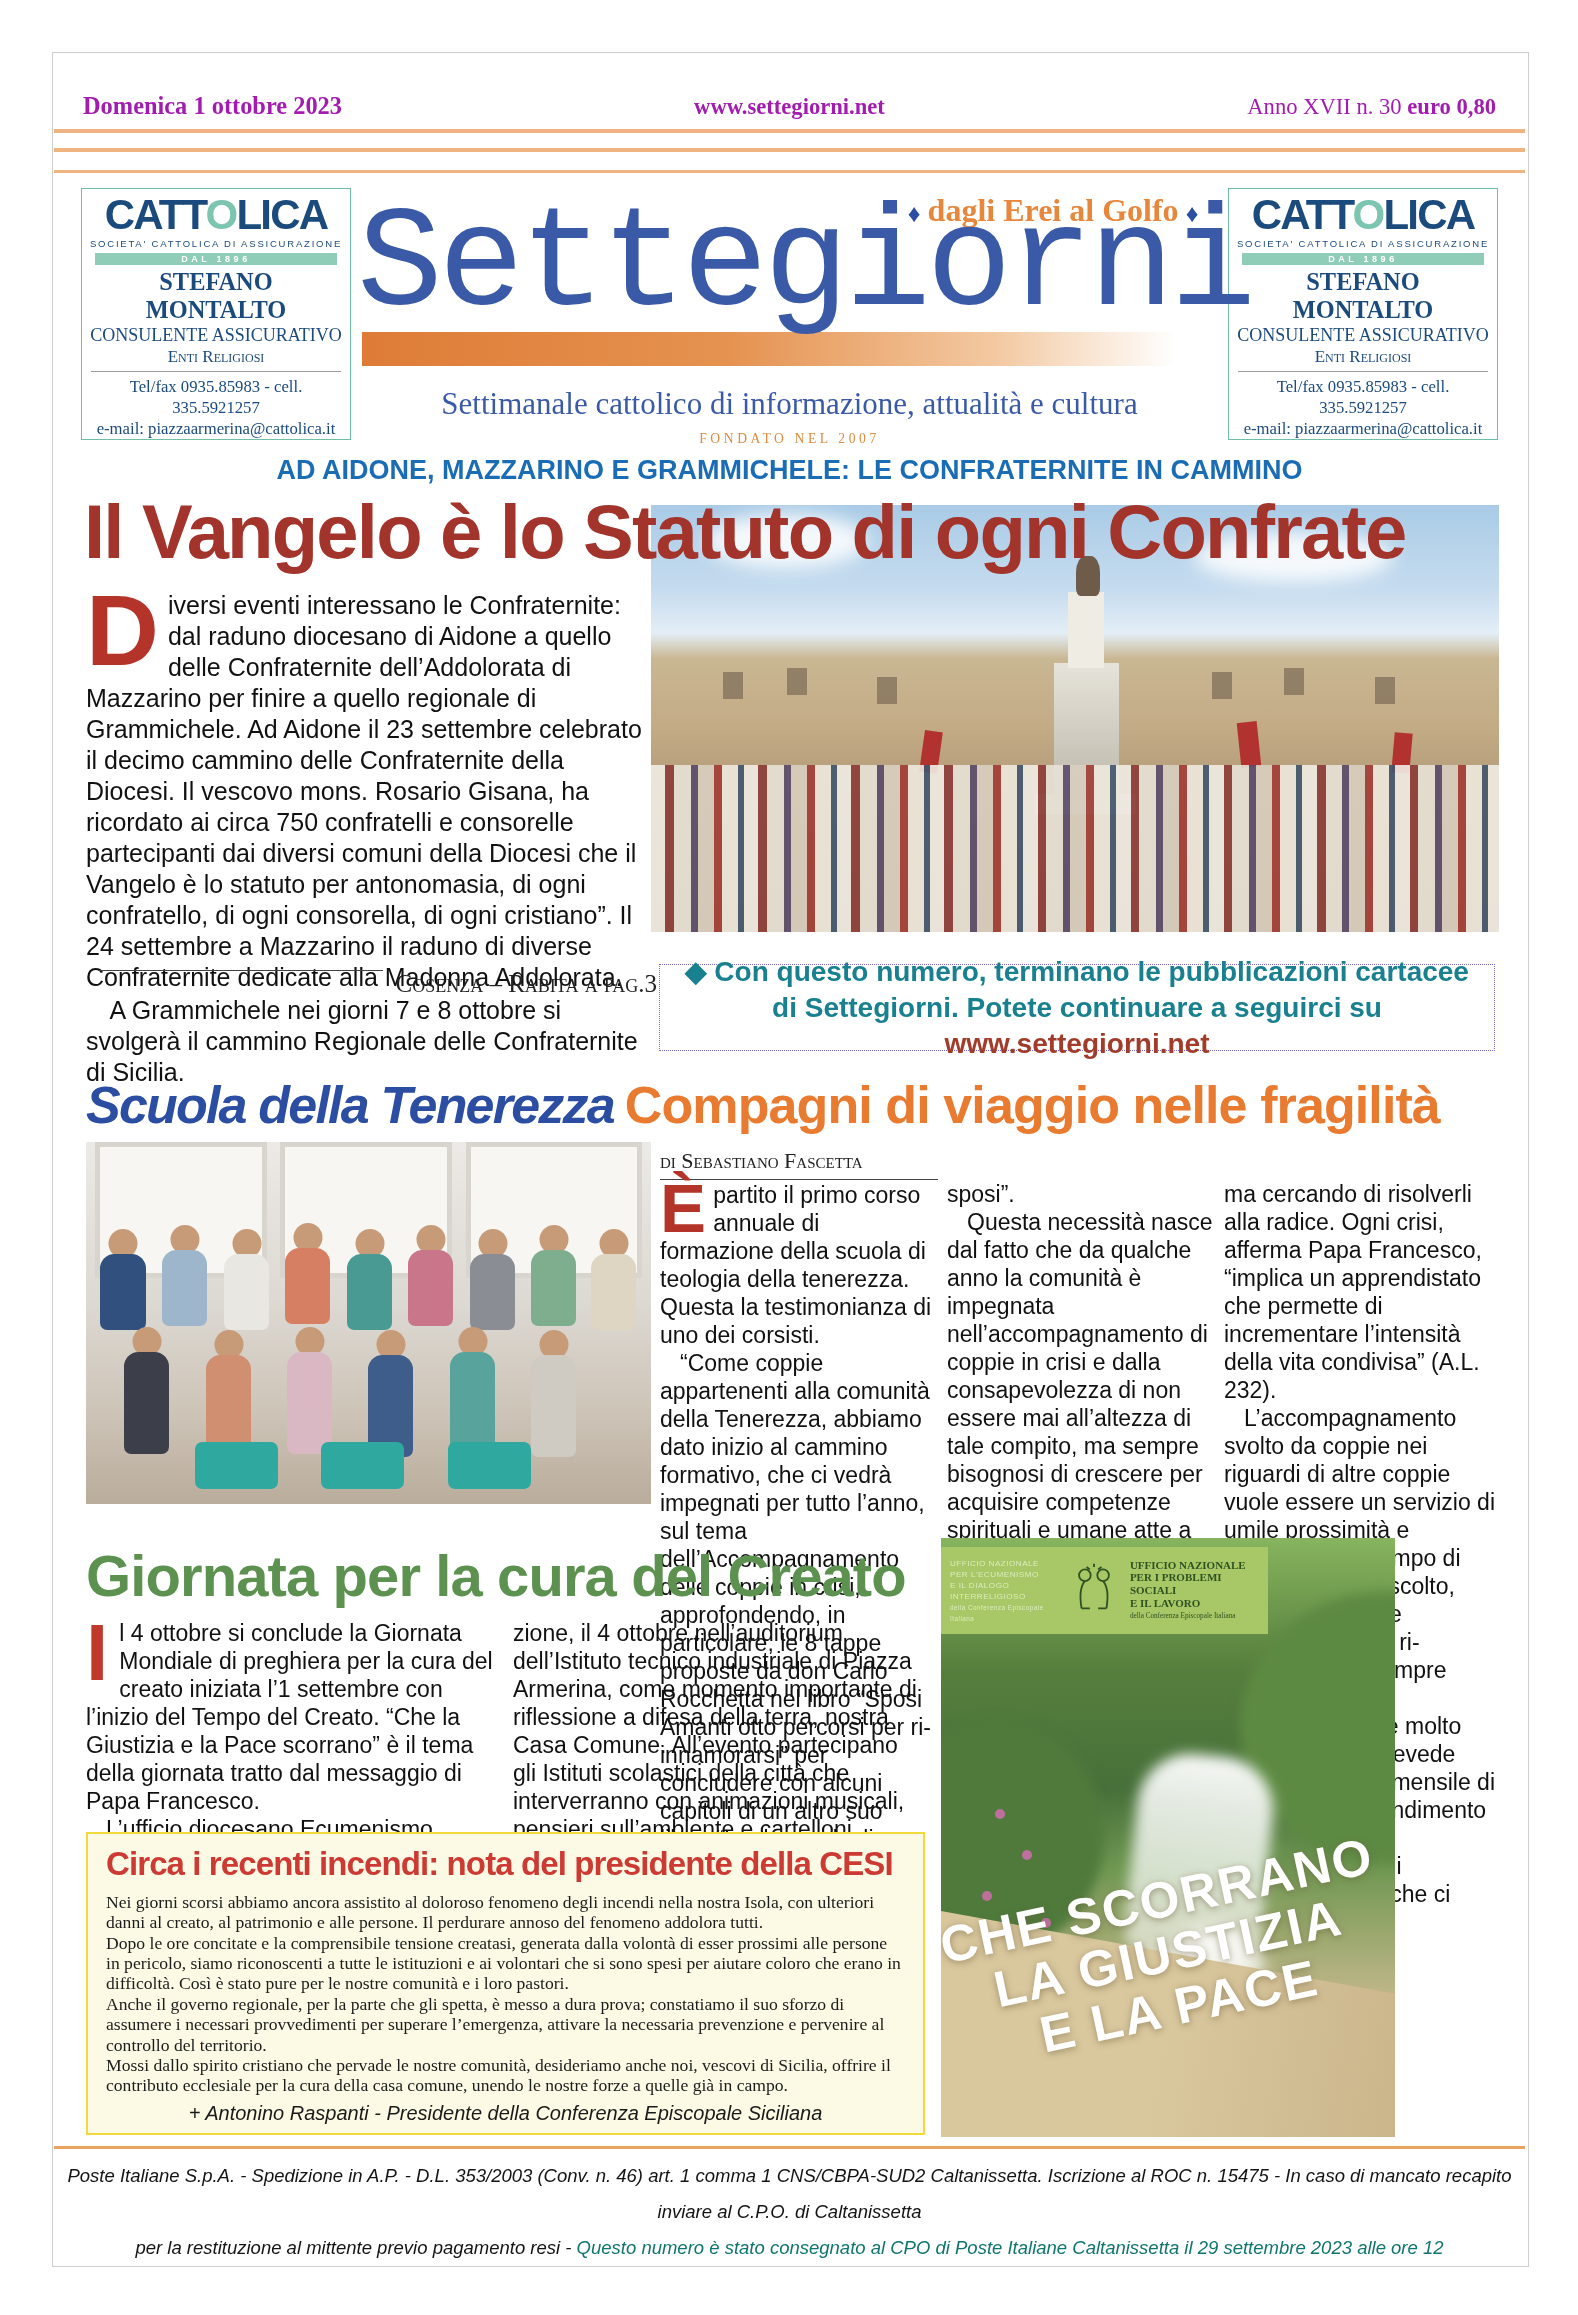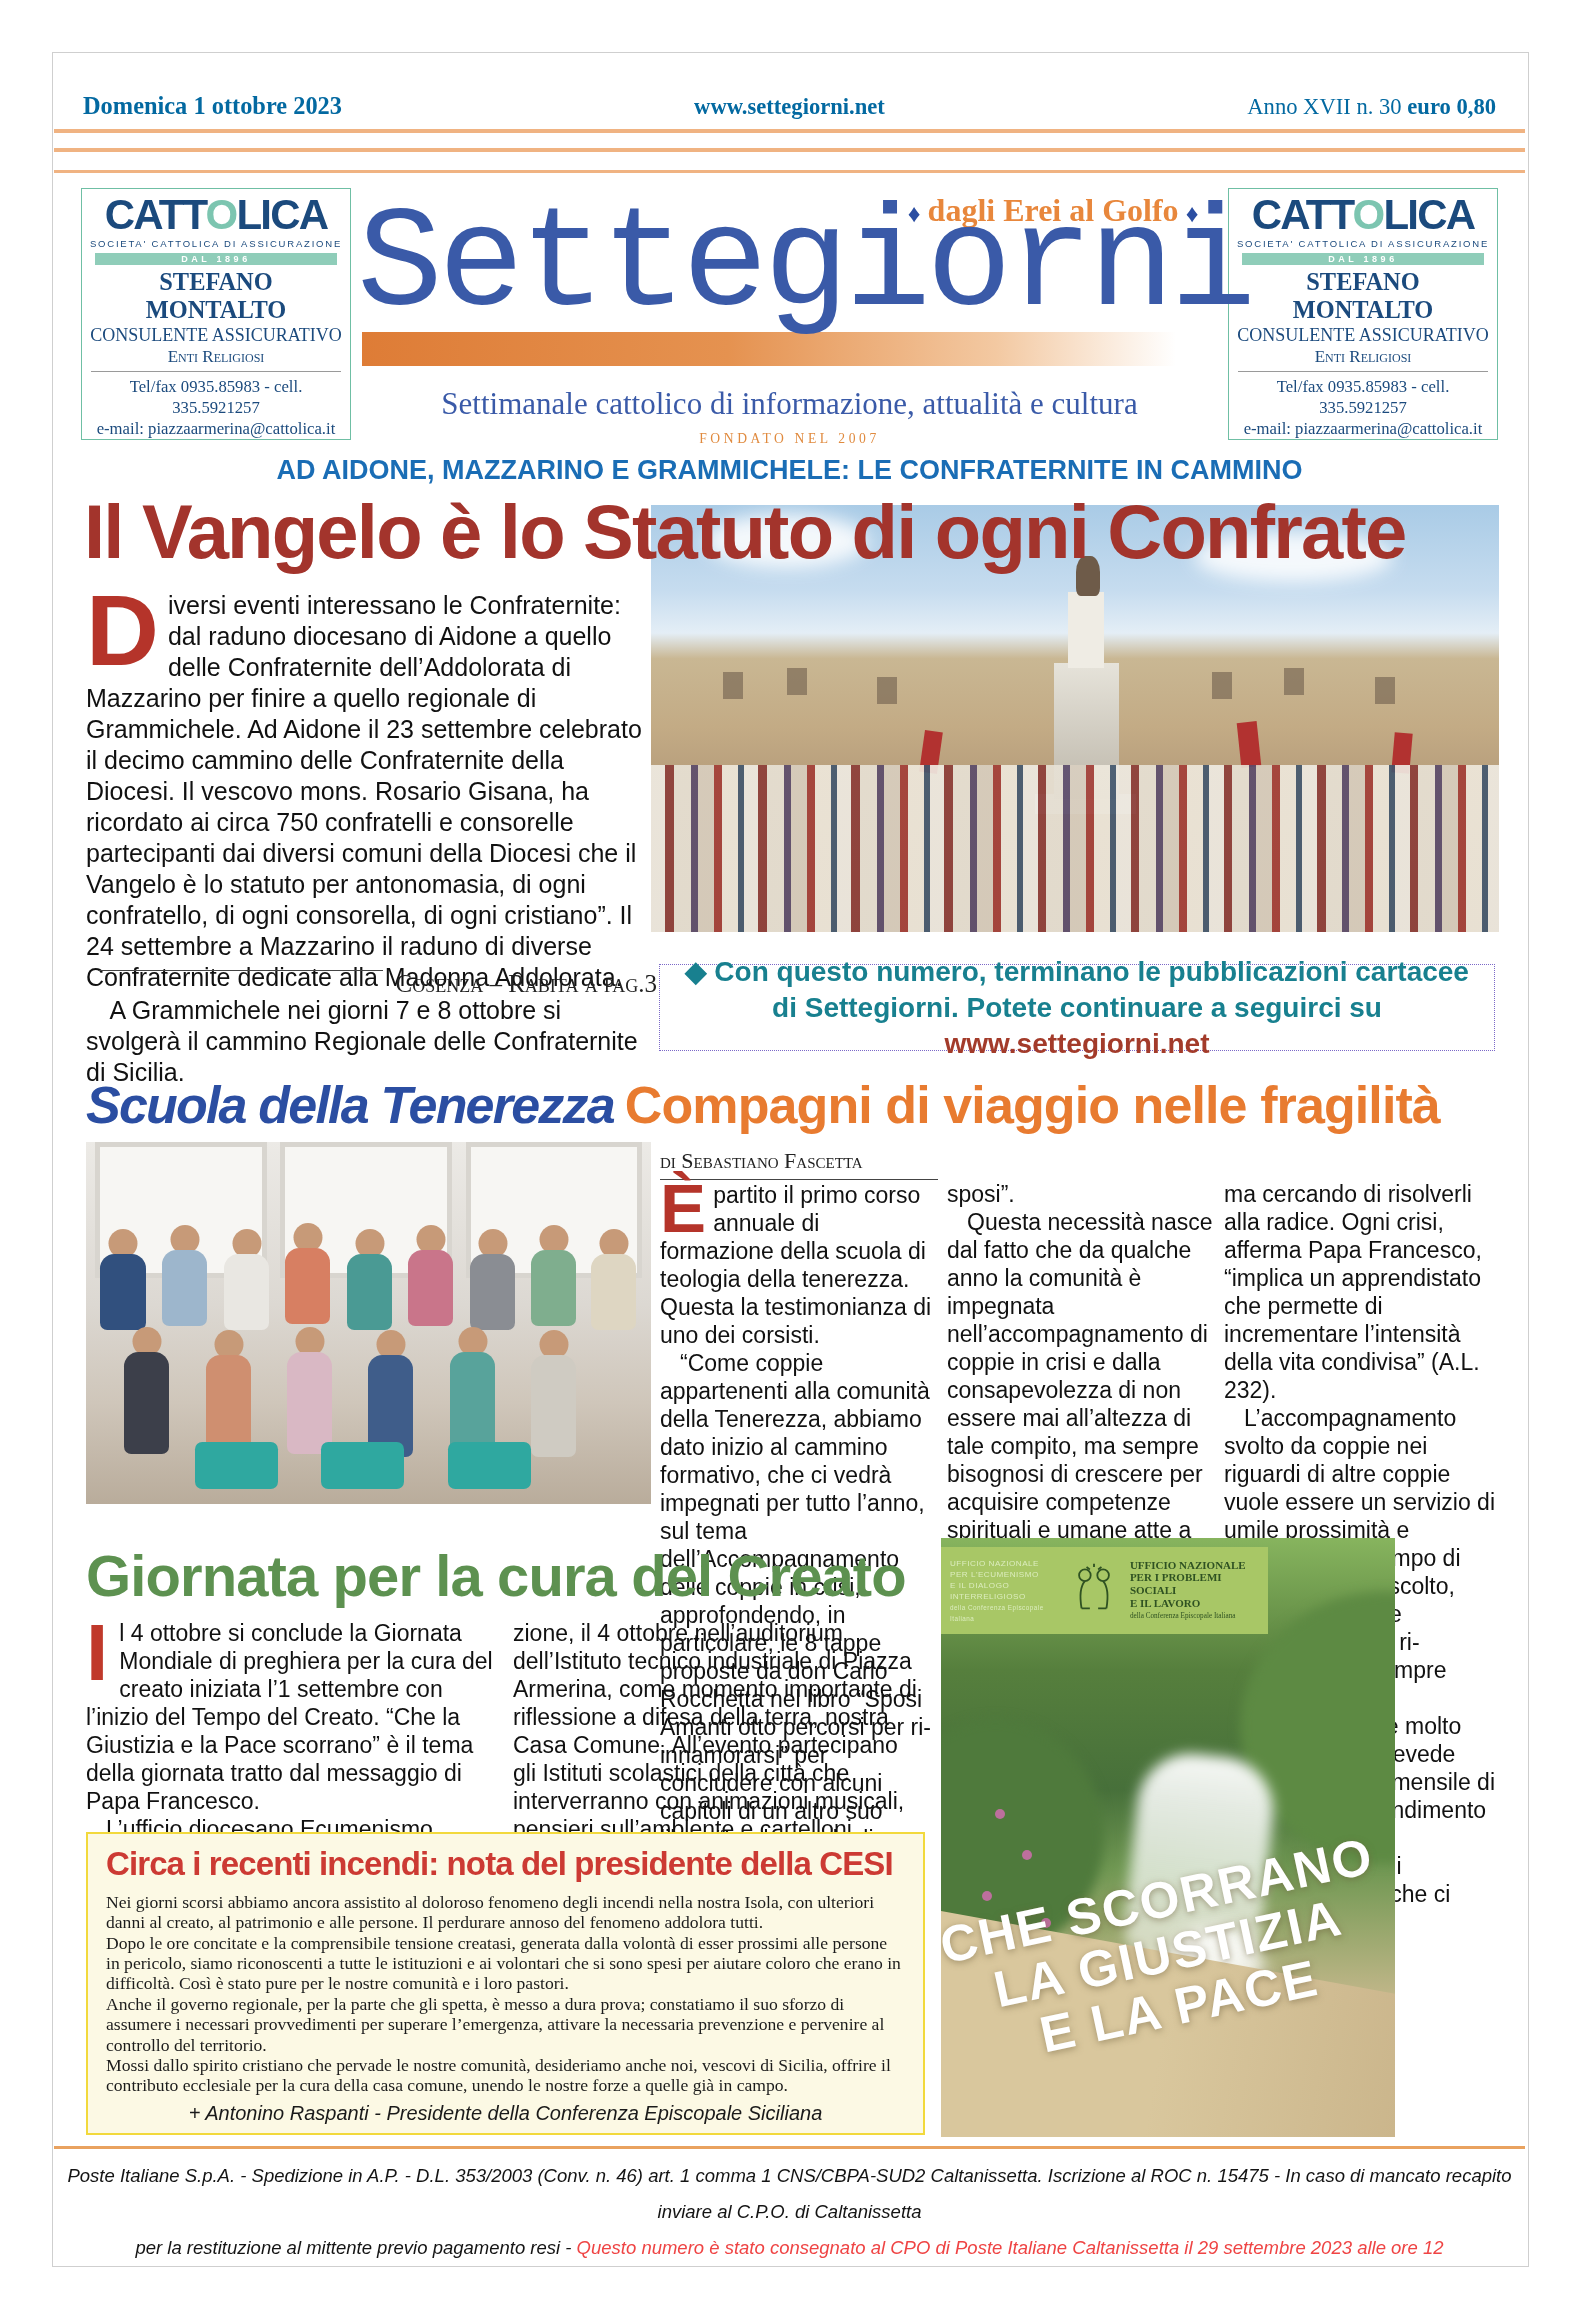--- a/index.html
+++ b/index.html
@@ -3,21 +3,21 @@
 <meta charset="utf-8">
 <style>
   html,body{margin:0;padding:0;background:#fff;}
   .page{position:relative;width:1579px;height:2316px;background:#fff;overflow:hidden;
         font-family:"Liberation Sans",sans-serif;color:#1a1a1a;}
   .scan-frame{position:absolute;left:52px;top:52px;width:1475px;height:2213px;
         border:0.9px solid #cfcfcf;pointer-events:none;}
 
   
   .topbar{position:absolute;left:83px;right:83px;top:92px;display:flex;align-items:baseline;
-        font-family:"Liberation Serif",serif;font-weight:bold;color:#0369a1;font-size:24.4px;}
+        font-family:"Liberation Serif",serif;font-weight:bold;color:#a21caf;font-size:24.4px;}
   .topbar .left{flex:1;text-align:left;}
   .topbar .center{flex:1;text-align:center;font-size:22.6px;}
   .topbar .right{flex:1;text-align:right;font-weight:normal;font-size:22.6px;}
   .topbar .right b{font-weight:bold;}
   .rule{position:absolute;left:54px;right:54px;background:#f0b382;}
   .rule.r1{top:129px;height:3.6px;}
   .rule.r2{top:148px;height:3.6px;}
   .rule.r3{top:170px;height:2.7px;}
 
   
@@ -161,21 +161,21 @@
         font-family:"Liberation Serif",serif;}
   .band-right .small{font-weight:normal;font-size:7.2px;}
   .slogan{position:absolute;left:0;right:0;top:56%;transform:rotate(-12deg);text-align:center;
         color:#fff;font-weight:bold;font-size:51px;line-height:54px;letter-spacing:1.8px;
         text-shadow:0 1.8px 7.2px rgba(110,95,60,.55);}
 
   
   .foot-rule{position:absolute;left:54px;right:54px;top:2146px;height:2.7px;background:#e9a25f;}
   .footer{position:absolute;left:54px;right:54px;top:2158px;text-align:center;font-style:italic;
         font-size:18.5px;line-height:36px;color:#141414;}
-  .footer .hl{color:#ef4444;}
+  .footer .hl{color:#0f766e;}
 </style>
 </head>
 <body>
 
 <div class="page">
   <div class="scan-frame"></div>
 
   <div class="topbar">
     <span class="left">Domenica 1 ottobre 2023</span>
     <span class="center">www.settegiorni.net</span>

